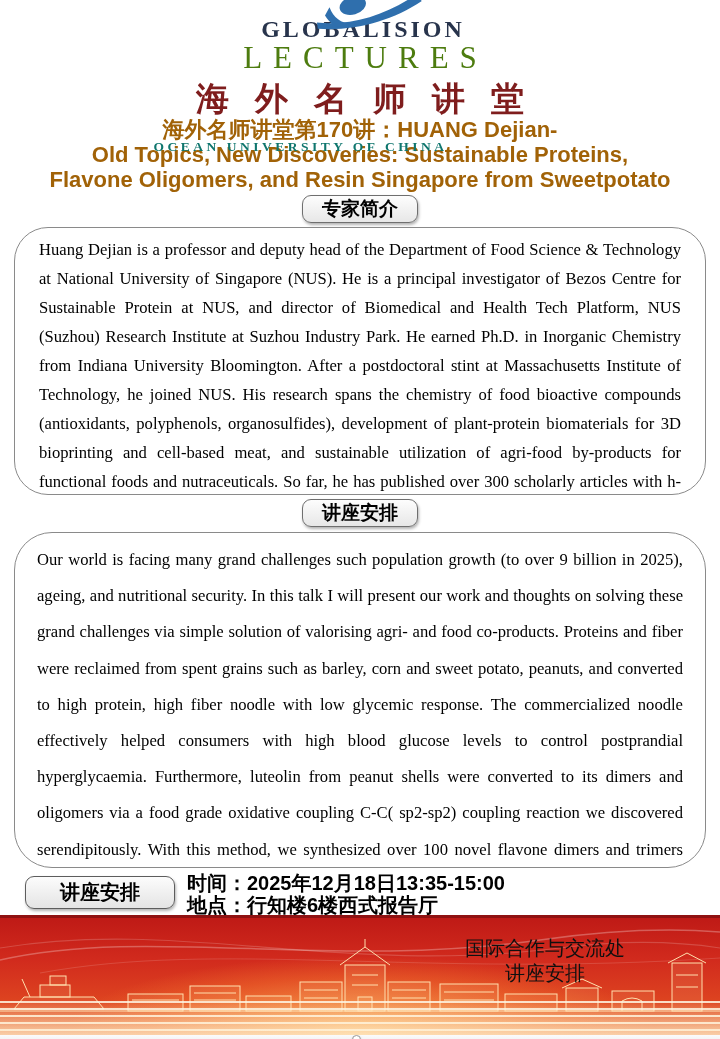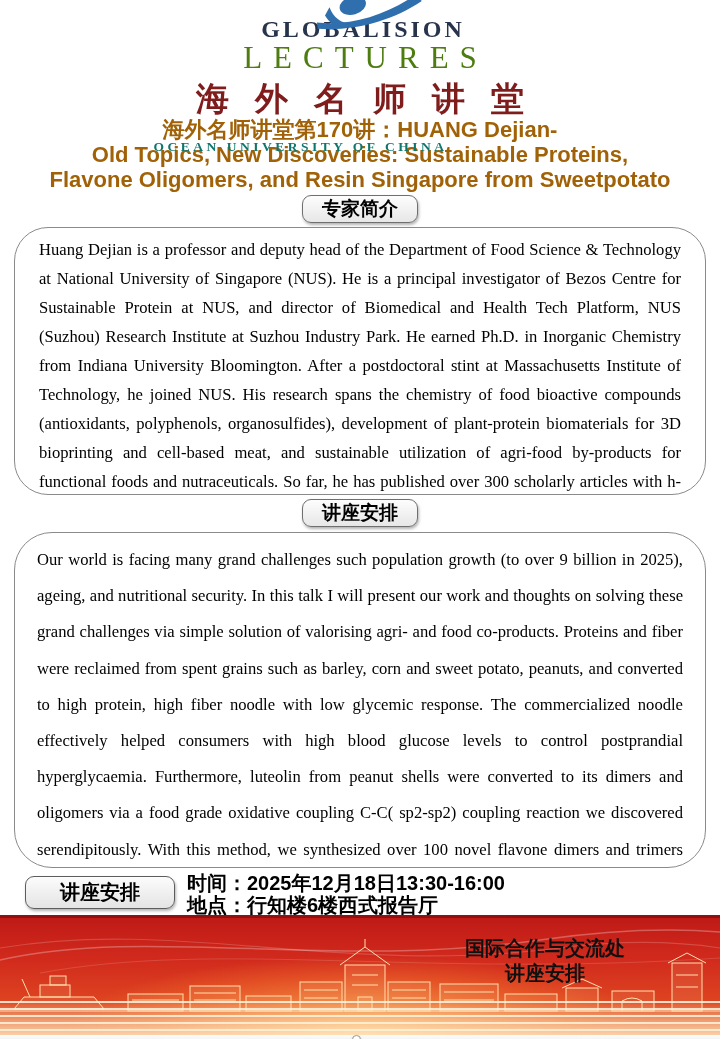--- a/index.html
+++ b/index.html
@@ -51,21 +51,21 @@
       linear-gradient(180deg,#bf1a16 0%, #d12a1d 35%, #dd4320 70%, #e86a2a 100%);
   }
   .banner-waves, .banner-skyline { position:absolute; left:0; width:720px; }
   .banner-waves { top:0; height:60px; }
   .banner-skyline { bottom:22px; height:76px; }
   .banner-rays { position:absolute; left:0; right:0; bottom:0; height:34px;
     background:
       linear-gradient(180deg, rgba(255,244,220,0) 0%, rgba(255,240,210,.75) 100%),
       repeating-linear-gradient(180deg, rgba(255,246,228,.85) 0 2px, rgba(255,246,228,0) 2px 7px); }
   .banner-org { position:absolute; left:440px; top:18px; width:210px; text-align:center;
-    font-size:20px; font-weight:700; color:#101010; line-height:25px; }
+    font-size:20px; font-weight:400; color:#101010; line-height:25px; }
 
   
   .bottom-strip { position:relative; height:12px; background:linear-gradient(180deg,#fbfbfb,#e8eaed); }
   .drag-handle { position:absolute; left:352px; top:0px; width:9px; height:9px; border-radius:50%;
     background:#fff; border:1px solid #9a9a9a; box-shadow:0 1px 2px rgba(0,0,0,.25); }
 </style>
 </head>
 <body>
 
 <div class="logo">
@@ -96,21 +96,21 @@
 </div>
 
 <div class="tag" style="margin-top:4px;">讲座安排</div>
 <div class="round-box box-abstract">
   <span>Our world is facing many grand challenges such population growth (to over 9 billion in 2025), ageing, and nutritional security. In this talk I will present our work and thoughts on solving these grand challenges via simple solution of valorising agri- and food co-products. Proteins and fiber were reclaimed from spent grains such as barley, corn and sweet potato, peanuts, and converted to high protein, high fiber noodle with low glycemic response. The commercialized noodle effectively helped consumers with high blood glucose levels to control postprandial hyperglycaemia. Furthermore, luteolin from peanut shells were converted to its dimers and oligomers via a food grade oxidative coupling C-C( sp2-sp2) coupling reaction we discovered serendipitously. With this method, we synthesized over 100 novel flavone dimers and trimers and found their potential as therapeutic agents for biomedical use. Finally, I will report our findings on resin glycosides from sweetpotato (including leaves and stems) for anti-obesity use.</span>
 </div>
 
 <div class="schedule-row">
   <div class="schedule-tag">讲座安排</div>
   <div class="schedule-text">
-    <div>时间：2025年12月18日13:30-16:00</div>
+    <div>时间：2025年12月18日13:35-15:00</div>
     <div>地点：行知楼6楼西式报告厅</div>
   </div>
 </div>
 
 <div class="banner">
   <svg class="banner-waves" viewBox="0 0 720 60" preserveAspectRatio="none">
     <path d="M0,42 C150,8 330,52 540,22 C610,12 670,10 720,14" fill="none" stroke="rgba(255,255,255,.28)" stroke-width="1.5"></path>
     <path d="M0,30 C180,0 340,58 560,30 C630,21 680,24 720,30" fill="none" stroke="rgba(255,255,255,.18)" stroke-width="1.2"></path>
     <path d="M40,55 C220,22 420,60 720,40" fill="none" stroke="rgba(255,255,255,.14)" stroke-width="1"></path>
   </svg>

